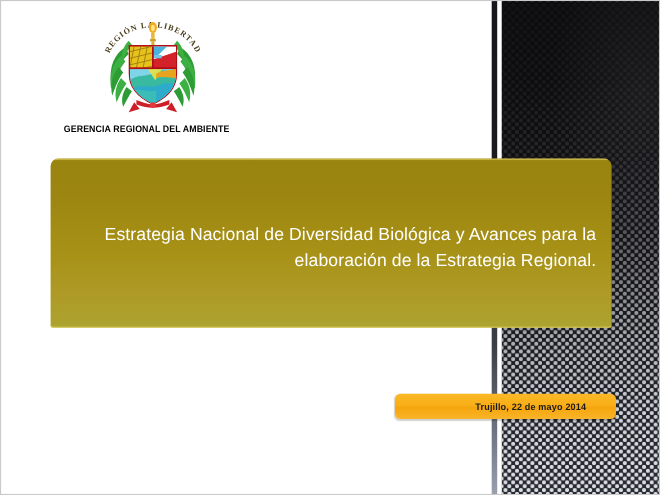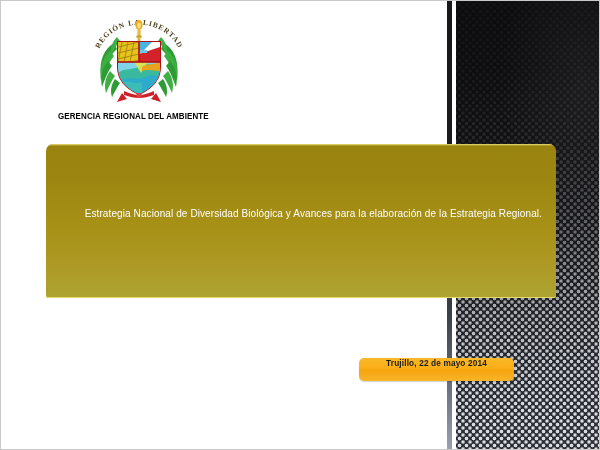--- a/index.html
+++ b/index.html
@@ -129,40 +129,41 @@
     background: linear-gradient(to bottom, #efe27e, rgba(239,226,126,0));
   }
   #title-text {
     position: absolute;
     left: 20px;
     right: 14px;
     top: 58px;
     text-align: right;
     color: #ffffff;
     font-family: "Liberation Sans", sans-serif;
-    font-size: 10px;
+    font-size: 16px;
     line-height: 24px;
     font-weight: normal;
     letter-spacing: 0.1px;
     white-space: pre-line;
   }
 
   
   #date-badge {
     position: absolute;
     left: 358px;
     top: 357px;
     width: 155px;
     height: 23px;
     border-radius: 5px;
     background: linear-gradient(to bottom, #fbb827 0%, #f9ae16 48%, #f5a50c 52%, #f9b42a 100%);
     display: flex;
-    align-items: flex-start;
+    align-items: center;
     justify-content: center;
     box-shadow: 0 1px 1px rgba(0,0,0,0.18);
+    padding-left: 46px;
   }
   #date-badge-label {
     font-family: "Liberation Sans", sans-serif;
     font-size: 8.6px;
     font-weight: bold;
     color: #1b1b1b;
     letter-spacing: 0.15px;
     white-space: nowrap;
     transform: scaleX(0.96);
   }

